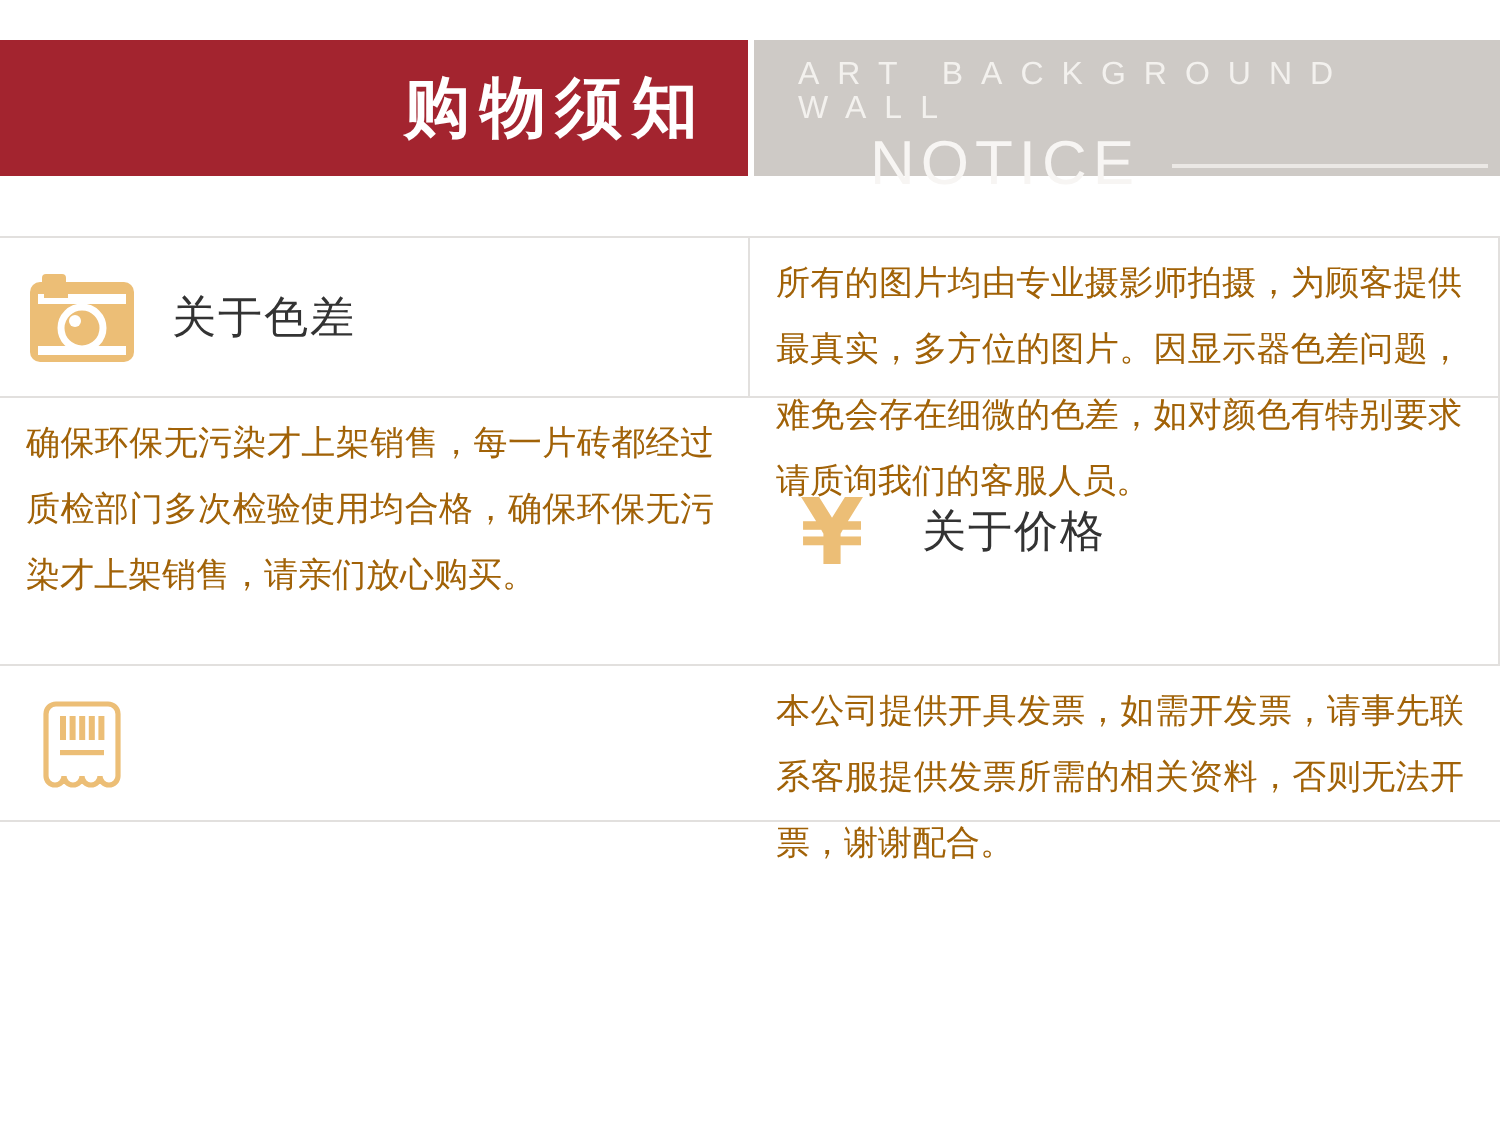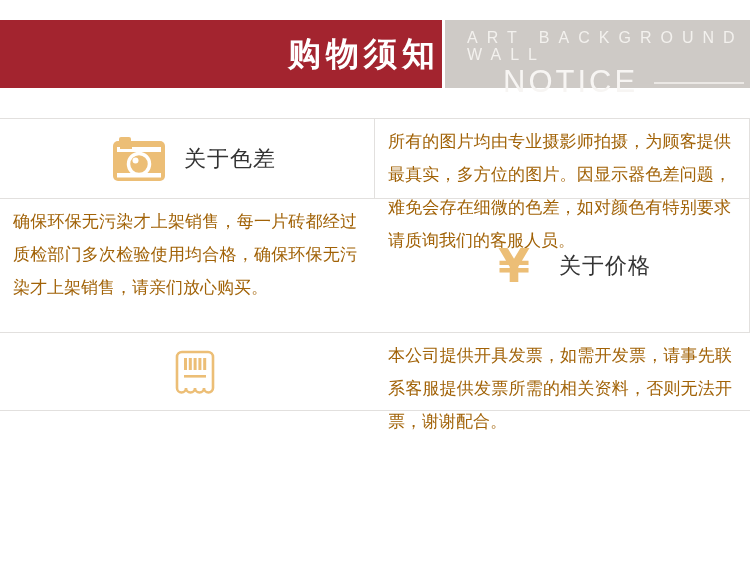--- a/index.html
+++ b/index.html
@@ -8,23 +8,23 @@
     position:relative;
     width:750px; height:568px;
     background:#ffffff;
     font-family:"Liberation Sans","DejaVu Sans",sans-serif;
     overflow:hidden;
   }
 
   
   .banner { position:absolute; top:20px; left:0; width:750px; height:68px; display:flex; }
   .banner-left {
-    width:442px; height:68px; background:#a3242f;
+    width:374px; height:68px; background:#a3242f;
     display:flex; align-items:center; justify-content:flex-end;
-    padding-right:2px;
+    padding-right:20px;
   }
   .banner-title {
     color:#ffffff; font-size:33px; font-weight:bold; letter-spacing:5px;
   }
   .banner-gap { width:3px; background:#ffffff; }
   .banner-right {
     flex:1; background:#cecac6; color:#f5f3f1;
     padding:9px 0 0 22px; display:flex; flex-direction:column;
   }
   .banner-tagline {
@@ -40,21 +40,21 @@
   .grid {
     position:absolute; top:118px; left:0; width:750px;
     display:grid;
     grid-template-columns:375px 375px;
     grid-template-rows:80px 134px 78px 104px;
     border-top:1px solid #e2e0de;
   }
   .cell { border-bottom:1px solid #e2e0de; }
   .cell.left { border-right:1px solid #e2e0de; }
 
-  .title-cell { display:flex; align-items:center; padding-left:14px;justify-content:center; }
+  .title-cell { display:flex; align-items:center; padding-left:14px; }
   .icon-box { width:54px; display:flex; align-items:center; justify-content:center; }
   .section-title {
     margin-left:18px; font-size:22px; color:#333333; letter-spacing:1px;
   }
   .yuan-glyph {
     font-family:"DejaVu Sans",sans-serif;
     font-size:46px; font-weight:bold; color:#ecbe76; line-height:1;
   }
 
   .body-cell { padding:6px 18px 0 13px; }

